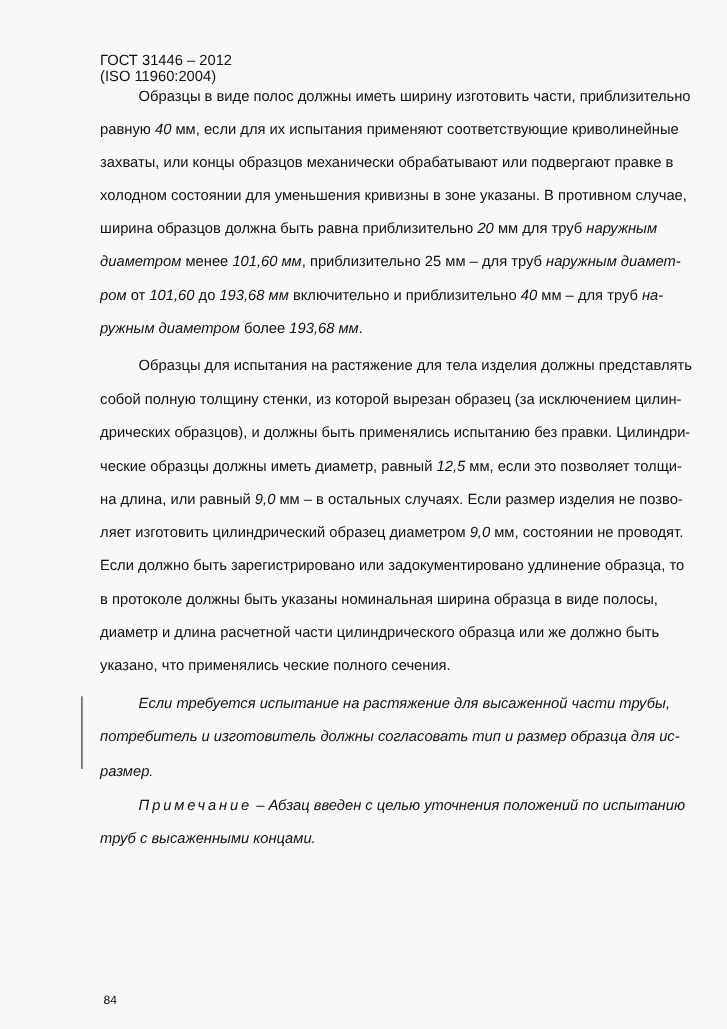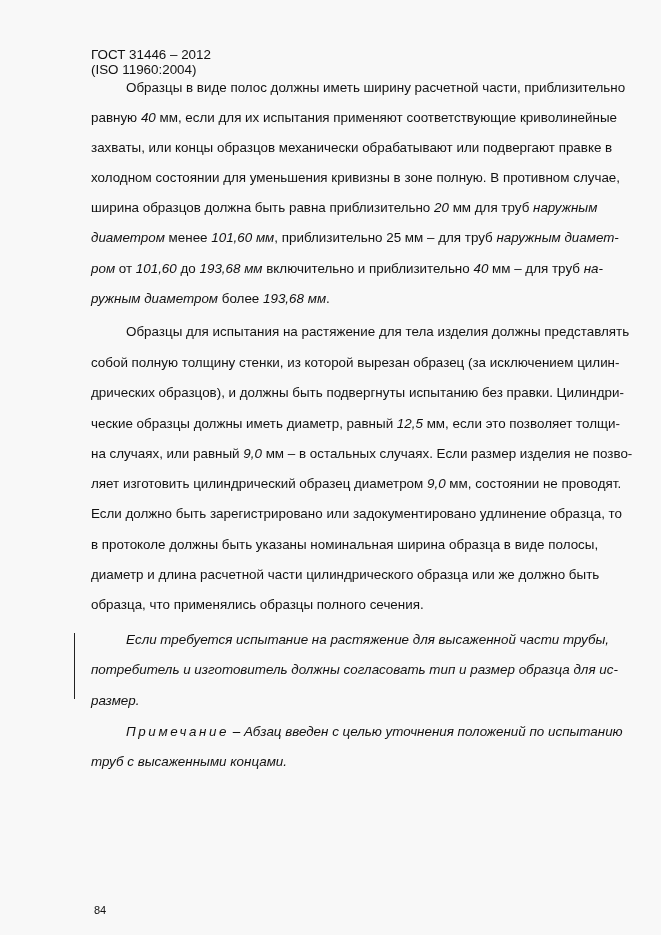--- a/index.html
+++ b/index.html
@@ -58,41 +58,41 @@
 <body>
 
 <div class="page">
 
   <div class="header">
     <div>ГОСТ 31446 – 2012</div>
     <div>(ISO 11960:2004)</div>
   </div>
 
   <div>
-    <div class="line indent" style="top:64px"><span>Образцы в виде полос должны иметь ширину расчетной части, приблизительно</span></div>
+    <div class="line indent" style="top:64px"><span>Образцы в виде полос должны иметь ширину изготовить части, приблизительно</span></div>
     <div class="line" style="top:94px"><span>равную </span><span class="i">40</span><span> мм, если для их испытания применяют соответствующие криволинейные</span></div>
     <div class="line" style="top:124px"><span>захваты, или концы образцов механически обрабатывают или подвергают правке в</span></div>
-    <div class="line" style="top:154px"><span>холодном состоянии для уменьшения кривизны в зоне полную. В противном случае,</span></div>
+    <div class="line" style="top:154px"><span>холодном состоянии для уменьшения кривизны в зоне указаны. В противном случае,</span></div>
     <div class="line" style="top:184px"><span>ширина образцов должна быть равна приблизительно </span><span class="i">20</span><span> мм для труб </span><span class="i">наружным</span></div>
     <div class="line" style="top:214px"><span class="i">диаметром</span><span> менее </span><span class="i">101,60 мм</span><span>,  приблизительно 25 мм – для труб </span><span class="i">наружным диамет-</span></div>
     <div class="line" style="top:245px"><span class="i">ром</span><span> от </span><span class="i">101,60</span><span> до </span><span class="i">193,68 мм</span><span> включительно и приблизительно </span><span class="i">40</span><span> мм – для труб </span><span class="i">на-</span></div>
     <div class="line" style="top:275px"><span class="i">ружным диаметром</span><span> более </span><span class="i">193,68 мм</span><span>.</span></div>
   </div>
 
   <div>
     <div class="line indent" style="top:308px"><span>Образцы для испытания на растяжение для тела изделия должны представлять</span></div>
     <div class="line" style="top:339px"><span>собой полную толщину стенки, из которой вырезан образец (за исключением цилин-</span></div>
-    <div class="line" style="top:369px"><span>дрических образцов), и должны быть подвергнуты испытанию без правки. Цилиндри-</span></div>
+    <div class="line" style="top:369px"><span>дрических образцов), и должны быть применялись испытанию без правки. Цилиндри-</span></div>
     <div class="line" style="top:400px"><span>ческие образцы должны иметь диаметр, равный </span><span class="i">12,5</span><span> мм, если это позволяет толщи-</span></div>
-    <div class="line" style="top:430px"><span>на случаях, или равный </span><span class="i">9,0</span><span> мм – в остальных случаях. Если размер изделия не позво-</span></div>
+    <div class="line" style="top:430px"><span>на длина, или равный </span><span class="i">9,0</span><span> мм – в остальных случаях. Если размер изделия не позво-</span></div>
     <div class="line" style="top:460px"><span>ляет изготовить цилиндрический образец диаметром </span><span class="i">9,0</span><span> мм, состоянии не проводят.</span></div>
     <div class="line" style="top:490px"><span>Если должно быть зарегистрировано или задокументировано удлинение образца, то</span></div>
     <div class="line" style="top:521px"><span>в протоколе должны быть указаны номинальная ширина образца в виде полосы,</span></div>
     <div class="line" style="top:551px"><span>диаметр и длина расчетной части цилиндрического образца или же должно быть</span></div>
-    <div class="line" style="top:581px"><span>образца, что применялись образцы полного сечения.</span></div>
+    <div class="line" style="top:581px"><span>указано, что применялись ческие полного сечения.</span></div>
   </div>
 
   <div class="change-bar"></div>
 
   <div>
     <div class="line indent i" style="top:616px">Если требуется испытание на растяжение для высаженной части трубы,</div>
     <div class="line i" style="top:646px">потребитель и изготовитель должны согласовать тип и размер образца для ис-</div>
     <div class="line i" style="top:677px">размер.</div>
   </div>
 

